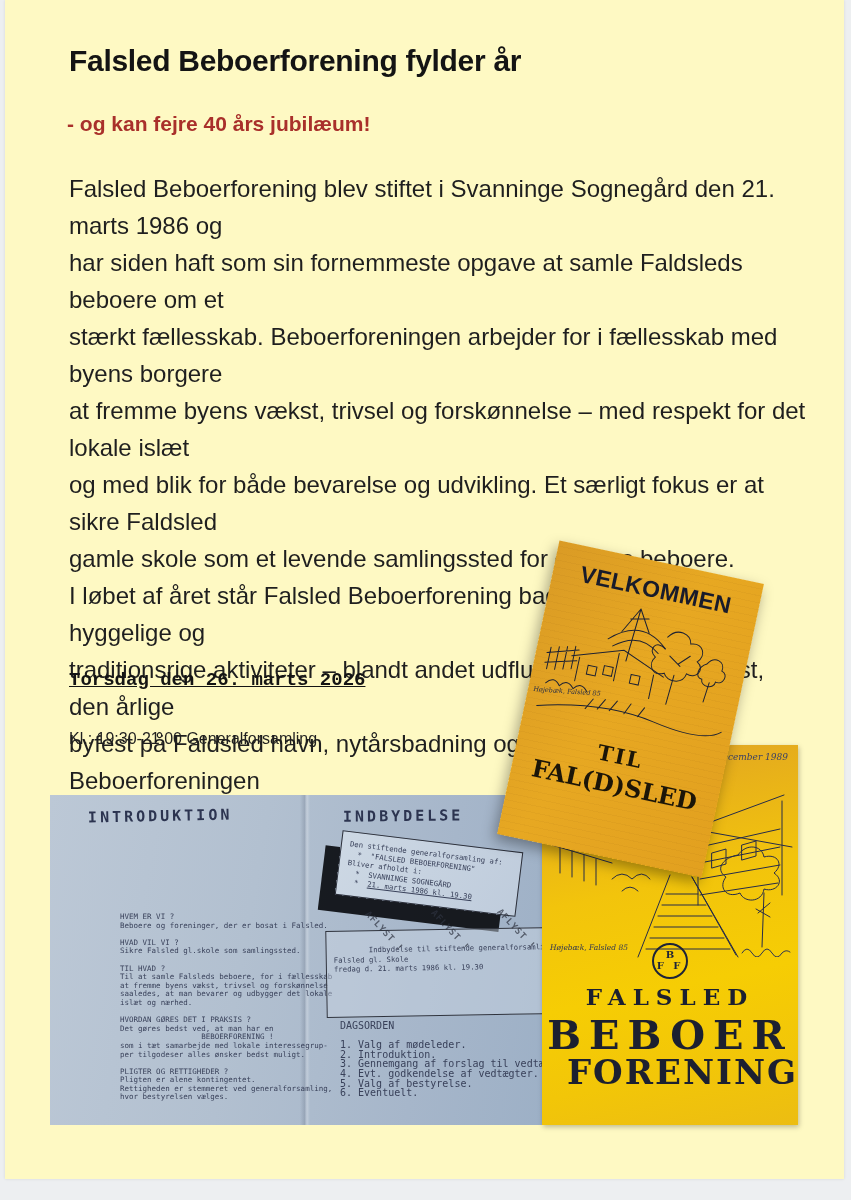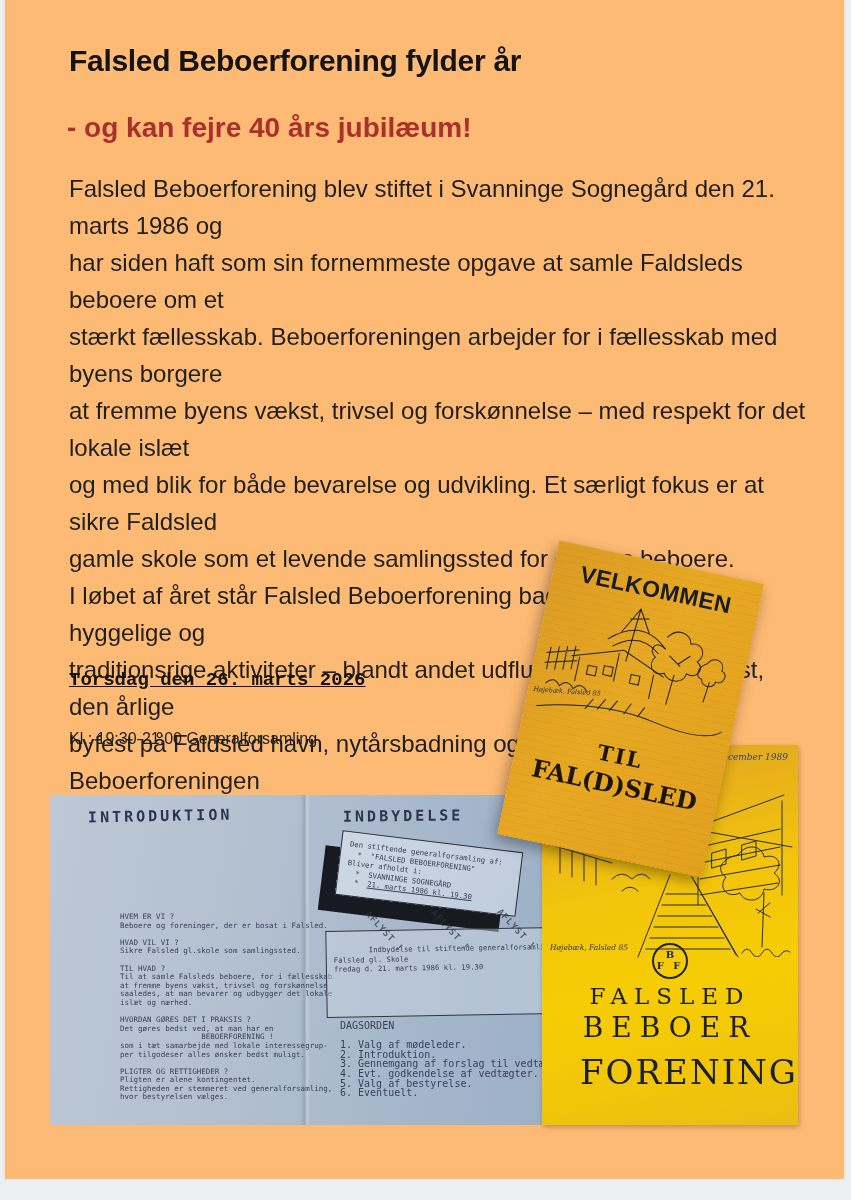--- a/index.html
+++ b/index.html
@@ -2,26 +2,26 @@
 <html><head>
 <meta charset="utf-8">
 <style>
   * { margin:0; padding:0; box-sizing:border-box; }
   html,body { width:851px; height:1200px; }
   body { background:#edeff1; font-family:"Liberation Sans", sans-serif; position:relative; overflow:hidden; }
 
   #page { position:absolute; left:0; top:0; width:851px; height:1200px; }
 
   .card { position:absolute; left:5px; top:0; right:7px; bottom:21px;
-          background:#fdba74; box-shadow:0 0 3px rgba(0,0,0,.10); }
+          background:#fef9c3; box-shadow:0 0 3px rgba(0,0,0,.10); }
 
   
   .title { position:absolute; left:64px; top:44px; font-size:30px; font-weight:800;
            letter-spacing:-.3px; color:#141414; }
-  .subtitle { position:absolute; left:62px; top:112px; font-size:28px; font-weight:700;
+  .subtitle { position:absolute; left:62px; top:112px; font-size:21px; font-weight:700;
               color:#A9302B; }
   .body1 { position:absolute; left:64px; top:170px; width:740px; font-size:24px;
            line-height:37px; color:#1f1f1f; white-space:pre-line; }
   .body2 { position:absolute; left:64px; top:551px; width:470px; font-size:18.5px;
            line-height:37.5px; color:#1f1f1f; white-space:pre-line; }
   .sched-date { position:absolute; left:64px; top:669px; font-size:19px; font-weight:700;
                 text-decoration:underline; color:#141414;font-family:Liberation Mono, monospace; }
   .sched-line1 { position:absolute; left:64px; top:700px; font-size:19px; color:#1f1f1f; }
   .sched-line2 { position:absolute; left:64px; top:730px; font-size:16px; color:#1f1f1f; }
 
@@ -62,23 +62,23 @@
                        font-style:italic; font-size:7.5px; color:#2e3552; }
   .forening .sig { position:absolute; right:6px; top:200px; }
   .bff-logo { position:absolute; left:50%; top:198px; transform:translateX(-50%);
               width:36px; height:36px; border:2.5px solid #1e2438; border-radius:50%;
               color:#1e2438; text-align:center; font-family:"DejaVu Serif",serif;
               font-weight:700; line-height:1; padding-top:5px; }
   .bff-logo .t { font-size:10px; display:block; }
   .bff-logo .b { font-size:10px; display:block; letter-spacing:3px; margin-top:1px;text-align:center; }
   .forening .l1, .forening .l2, .forening .l3 {
       position:absolute; width:100%; text-align:center; font-family:"DejaVu Serif",serif;
-      font-weight:400; color:#1c2030; }
+      font-weight:700; color:#1c2030; }
   .forening .l1 { top:238px; font-size:23px; letter-spacing:7px; }
-  .forening .l2 { top:266px; font-size:28px; letter-spacing:8px; }
+  .forening .l2 { top:266px; font-size:40px; letter-spacing:8px; }
   .forening .l3 { top:307px; font-size:34px; letter-spacing:2px;text-align:right; }
 
   
   .velkommen { position:absolute; left:521px; top:559px; width:209px; height:300px;
                transform:rotate(12deg); z-index:3;
                background:linear-gradient(115deg,#DA9B25 0%,#E7A822 45%,#E2A01F 100%);
                box-shadow:-2px 6px 14px rgba(0,0,0,.35); }
   .velkommen:after { content:""; position:absolute; inset:0;
                background:repeating-linear-gradient(0deg, rgba(120,70,10,.05) 0 1px, transparent 1px 7px); }
   .velkommen .vtitle { position:absolute; top:15px; width:100%; text-align:center;

